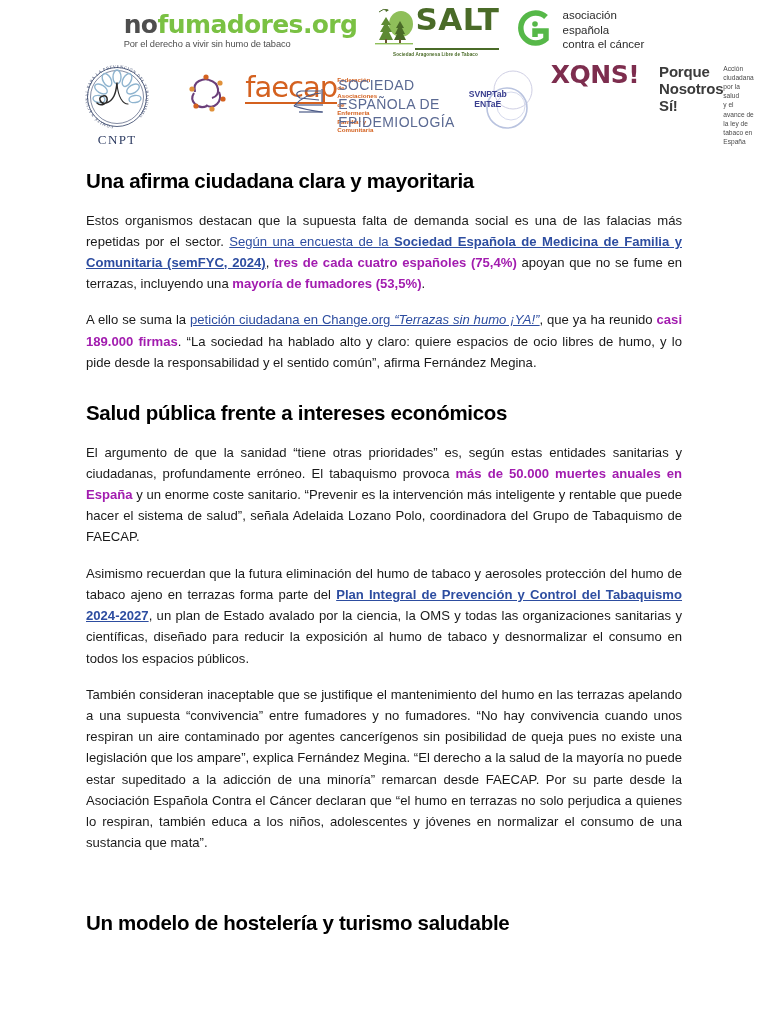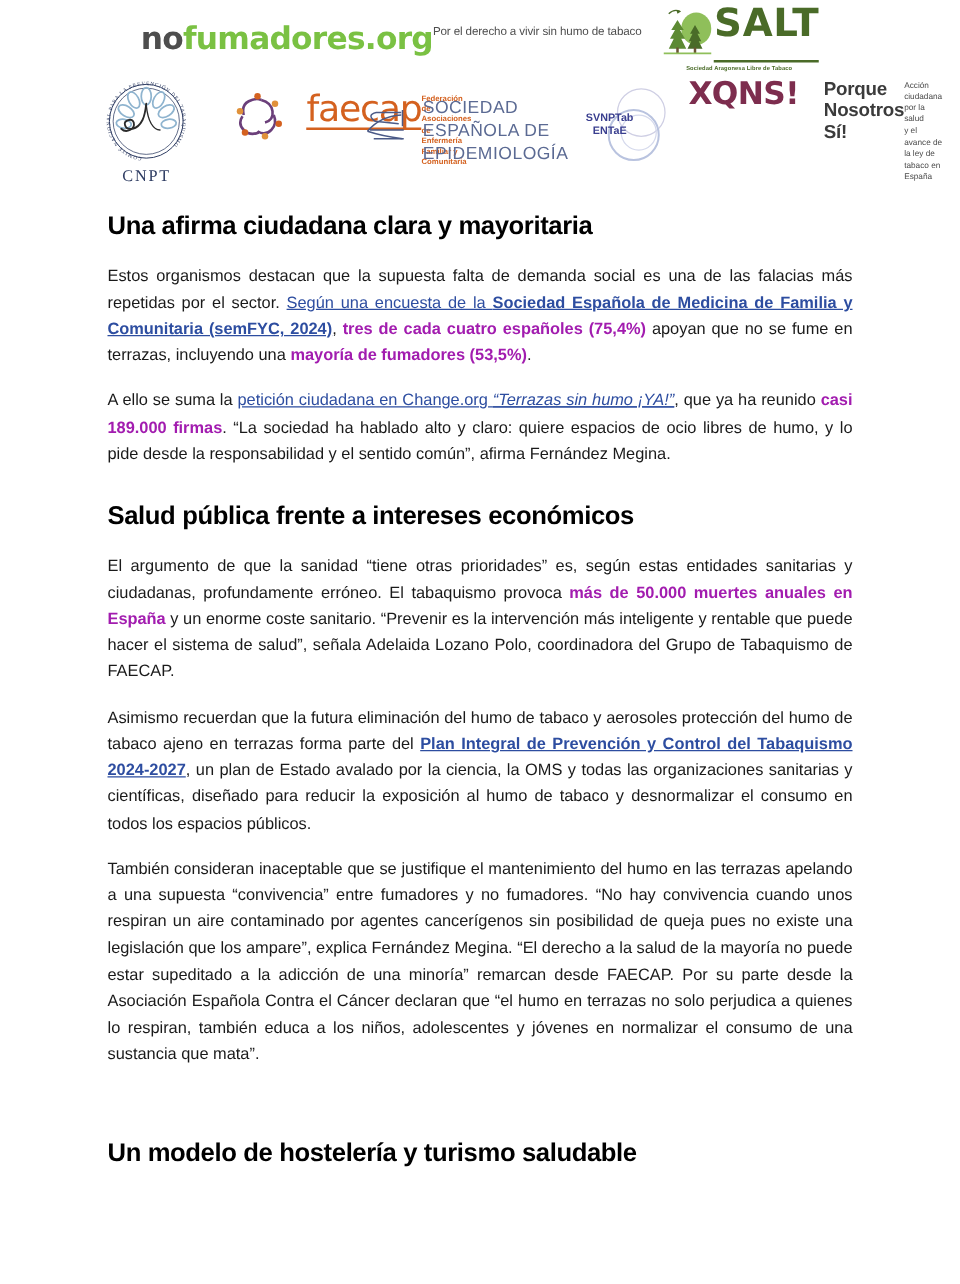--- a/index.html
+++ b/index.html
@@ -30,21 +30,21 @@
     gap: 14px;
     height: 52px;
   }
   .logo-row-2 {
     gap: 10px;
     height: 88px;
     margin-top: 4px;
   }
 
   
-  .logo-nofumadores { display: flex; flex-direction: row; justify-content: center; }
+  .logo-nofumadores { display: flex; flex-direction: column; justify-content: center; }
   .nf-word {
     font-size: 25px;
     font-weight: bold;
     letter-spacing: -0.6px;
     line-height: 1;
     font-family: "DejaVu Sans", sans-serif;
   }
   .nf-no { color: #4e4e4e; }
   .nf-fumadores { color: #7ac143; }
   .nf-org { color: #7ac143; }
@@ -216,20 +216,33 @@
             <rect x="14" y="33" width="2" height="5" fill="#6b5434"></rect>
             <rect x="28" y="33" width="2" height="5" fill="#6b5434"></rect>
             <rect x="4" y="37" width="38" height="1.4" fill="#8fbf5a"></rect>
           </svg>
         </span>
         <span class="salt-word">SALT</span>
       </div>
       <div class="salt-sub">Sociedad Aragonesa Libre de Tabaco</div>
     </div>
 
+    <div class="logo-aecc">
+      <span>
+        <svg width="42" height="42" viewBox="0 0 42 42" aria-hidden="true">
+          <path d="M33 10 A15 15 0 1 0 33 32 L33 24 L22 24 L22 30" stroke="#56b848" stroke-width="5.5" fill="none" stroke-linecap="butt"></path>
+          <circle cx="22" cy="17" r="2.8" fill="#56b848"></circle>
+        </svg>
+      </span>
+      <div class="aecc-text">
+        <div>asociación</div>
+        <div>española</div>
+        <div>contra el cáncer</div>
+      </div>
+    </div>
 
   </div>
 
   <div class="logo-row logo-row-2">
 
     <div class="logo-cnpt">
       <span>
         <svg width="82" height="72" viewBox="0 0 82 72" aria-hidden="true">
           <defs>
             <path id="cnptcirc" d="M 41,66 A 29,29 0 1 1 41.1,66" fill="none"></path>

